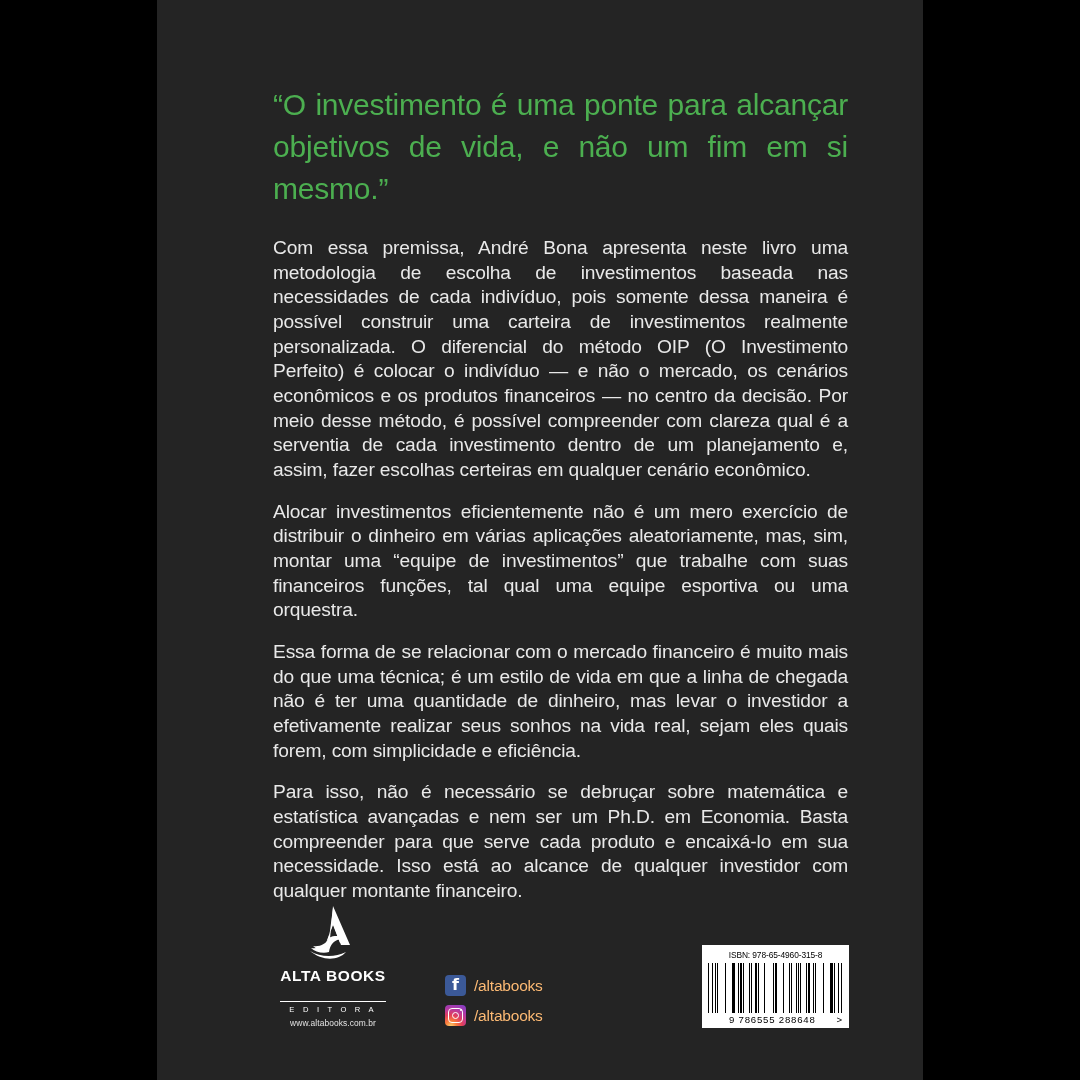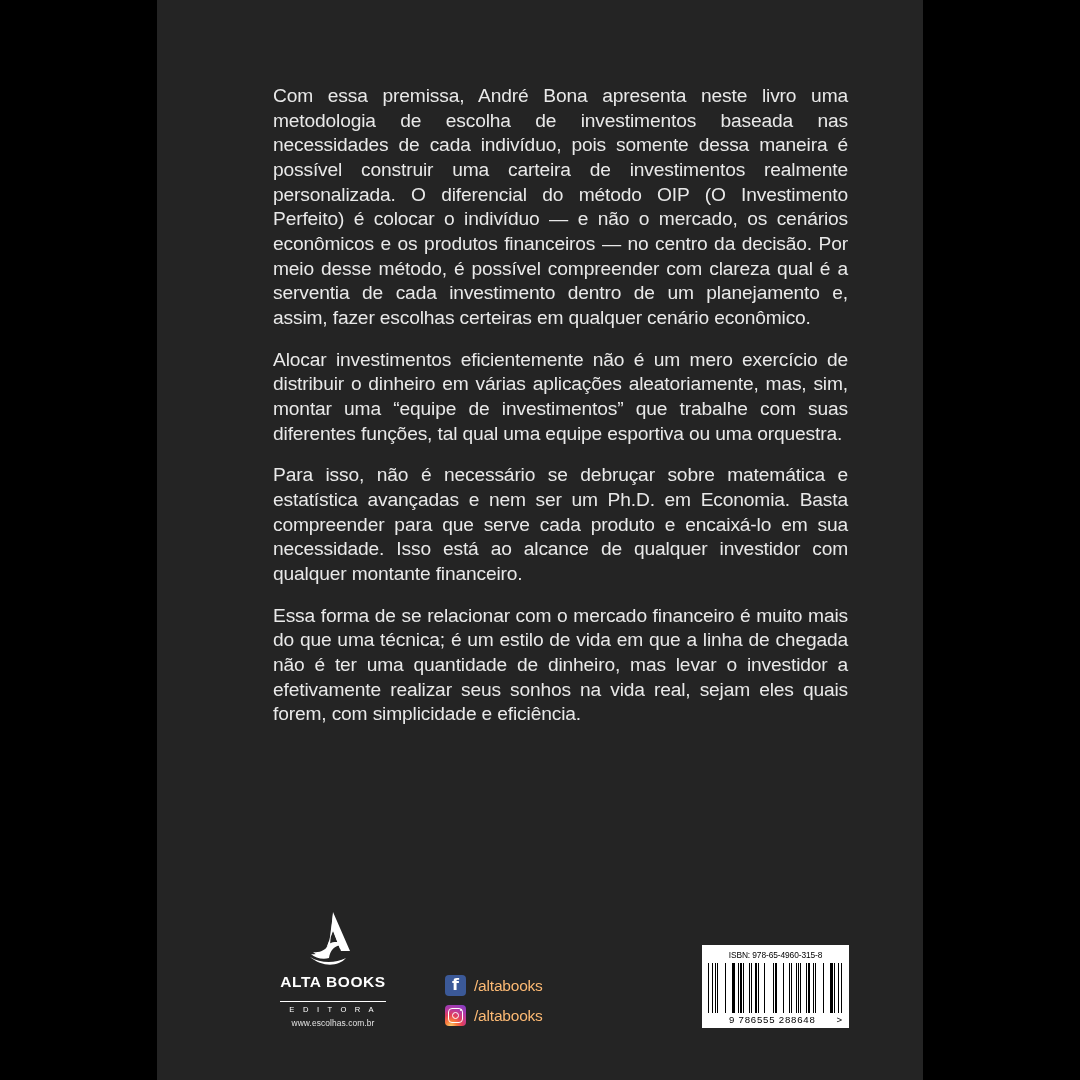--- a/index.html
+++ b/index.html
@@ -68,21 +68,21 @@
     margin: 0 auto 4px auto;
     position: relative;
   }
   .logo-mark svg { display: block; }
   .logo-name {
     color: #ffffff;
     font-size: 15.5px;
     font-weight: 700;
     letter-spacing: 0.6px;
     border-bottom: 1.4px solid #ffffff;
-    padding-bottom: 10px;
+    padding-bottom: 16px;
     display: inline-block;
   }
   .logo-sub {
     color: #ffffff;
     font-size: 7.6px;
     letter-spacing: 3.2px;
     margin-top: 3px;
   }
   .logo-url {
     color: #e3e3e3;
@@ -193,39 +193,40 @@
     margin-top: 1px;
     white-space: nowrap;
   }
 </style>
 </head>
 <body>
 
 <div class="page">
 
   <div class="content">
+    <p class="quote">“O investimento é uma ponte para alcançar objetivos de vida, e não um fim em si mesmo.”</p>
     <p class="para">Com essa premissa, André Bona apresenta neste livro uma metodologia de escolha de investimentos baseada nas necessidades de cada indivíduo, pois somente dessa maneira é possível construir uma carteira de investimentos realmente personalizada. O diferencial do método OIP (O Investimento Perfeito) é colocar o indivíduo — e não o mercado, os cenários econômicos e os produtos financeiros — no centro da decisão. Por meio desse método, é possível compreender com clareza qual é a serventia de cada investimento dentro de um planejamento e, assim, fazer escolhas certeiras em qualquer cenário econômico.</p>
-    <p class="para">Alocar investimentos eficientemente não é um mero exercício de distribuir o dinheiro em várias aplicações aleatoriamente, mas, sim, montar uma “equipe de investimentos” que trabalhe com suas diferentes funções, tal qual uma equipe esportiva ou uma orquestra.</p>
+    <p class="para">Alocar investimentos eficientemente não é um mero exercício de distribuir o dinheiro em várias aplicações aleatoriamente, mas, sim, montar uma “equipe de investimentos” que trabalhe com suas financeiros funções, tal qual uma equipe esportiva ou uma orquestra.</p>
+    <p class="para">Essa forma de se relacionar com o mercado financeiro é muito mais do que uma técnica; é um estilo de vida em que a linha de chegada não é ter uma quantidade de dinheiro, mas levar o investidor a efetivamente realizar seus sonhos na vida real, sejam eles quais forem, com simplicidade e eficiência.</p>
     <p class="para">Para isso, não é necessário se debruçar sobre matemática e estatística avançadas e nem ser um Ph.D. em Economia. Basta compreender para que serve cada produto e encaixá-lo em sua necessidade. Isso está ao alcance de qualquer investidor com qualquer montante financeiro.</p>
-    <p class="para">Essa forma de se relacionar com o mercado financeiro é muito mais do que uma técnica; é um estilo de vida em que a linha de chegada não é ter uma quantidade de dinheiro, mas levar o investidor a efetivamente realizar seus sonhos na vida real, sejam eles quais forem, com simplicidade e eficiência.</p>
   </div>
 
   <div class="footer">
 
     <div class="logo-block">
       <div class="logo-mark">
         <svg width="62" height="58" viewBox="0 0 62 58" xmlns="http://www.w3.org/2000/svg">
           <path d="M31 1 L48 40 L39 40 L31 19 L24 38 C28 30 36 29 43 34 C33 33 28 39 27 47 C21 49 13 47 9 43 C17 44 24 41 28 34 L31 1 Z" fill="#ffffff"></path>
           <path d="M31 3 L45 38 L38 38 L31 20 L25 36 C27 31 33 30 39 33 C31 33 27 38 26 45 C20 46 14 44 11 41 C18 42 24 39 27 33 Z" fill="#ffffff"></path>
           <path d="M8 46 C18 52 32 53 44 47 C36 56 20 56 8 46 Z" fill="#ffffff"></path>
         </svg>
       </div>
       <div class="logo-name">ALTA BOOKS</div>
       <div class="logo-sub">E D I T O R A</div>
-      <div class="logo-url">www.escolhas.com.br</div>
+      <div class="logo-url">www.altabooks.com.br</div>
     </div>
 
     <div class="social">
       <div class="social-row">
         <span class="social-icon fb">
             <span class="fb-glyph">f</span>
           </span>
         <span class="social-label">/altabooks</span>
       </div>
       <div class="social-row">

